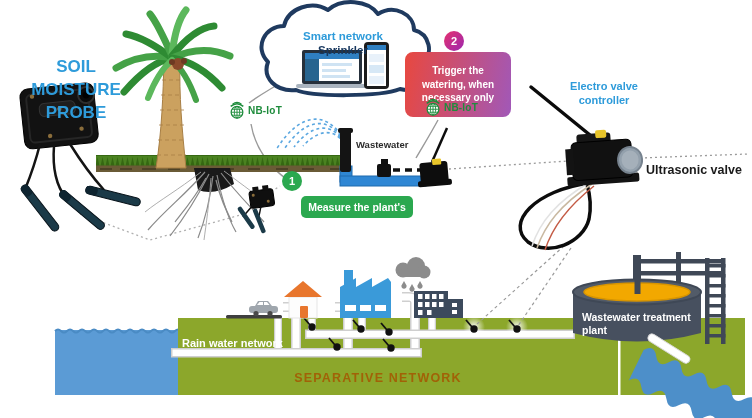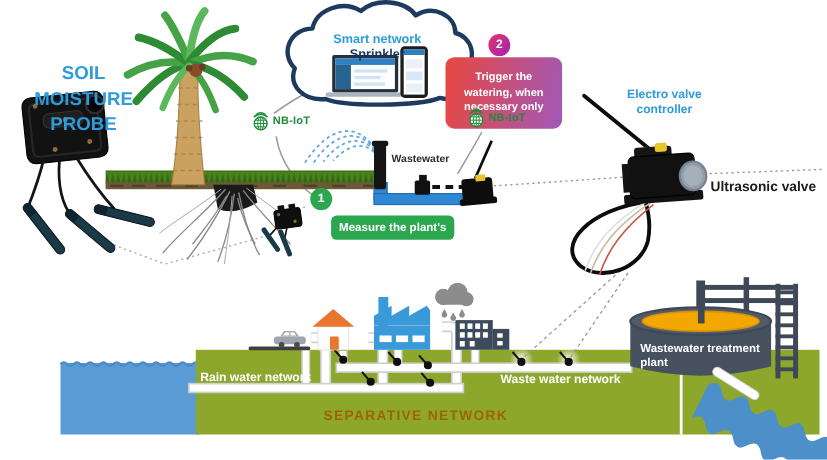--- a/index.html
+++ b/index.html
@@ -409,17 +409,16 @@
 
 <div class="badge badge1">1</div>
 <div class="lbl step1-box">Measure the plant's need</div>
 
 <div class="lbl sprk">Wastewater</div>
 
 <div class="lbl ev-lbl">Electro valve controller</div>
 <div class="lbl us-lbl">Ultrasonic valve</div>
 
 <div class="lbl rain-lbl">Rain water network</div>
-<div class="lbl waste-lbl">Waste water network</div>
 <div class="lbl sep-lbl">SEPARATIVE NETWORK</div>
 <div class="lbl plant-lbl">Wastewater treatment plant</div>
 
 </div>
 
 </body></html>

